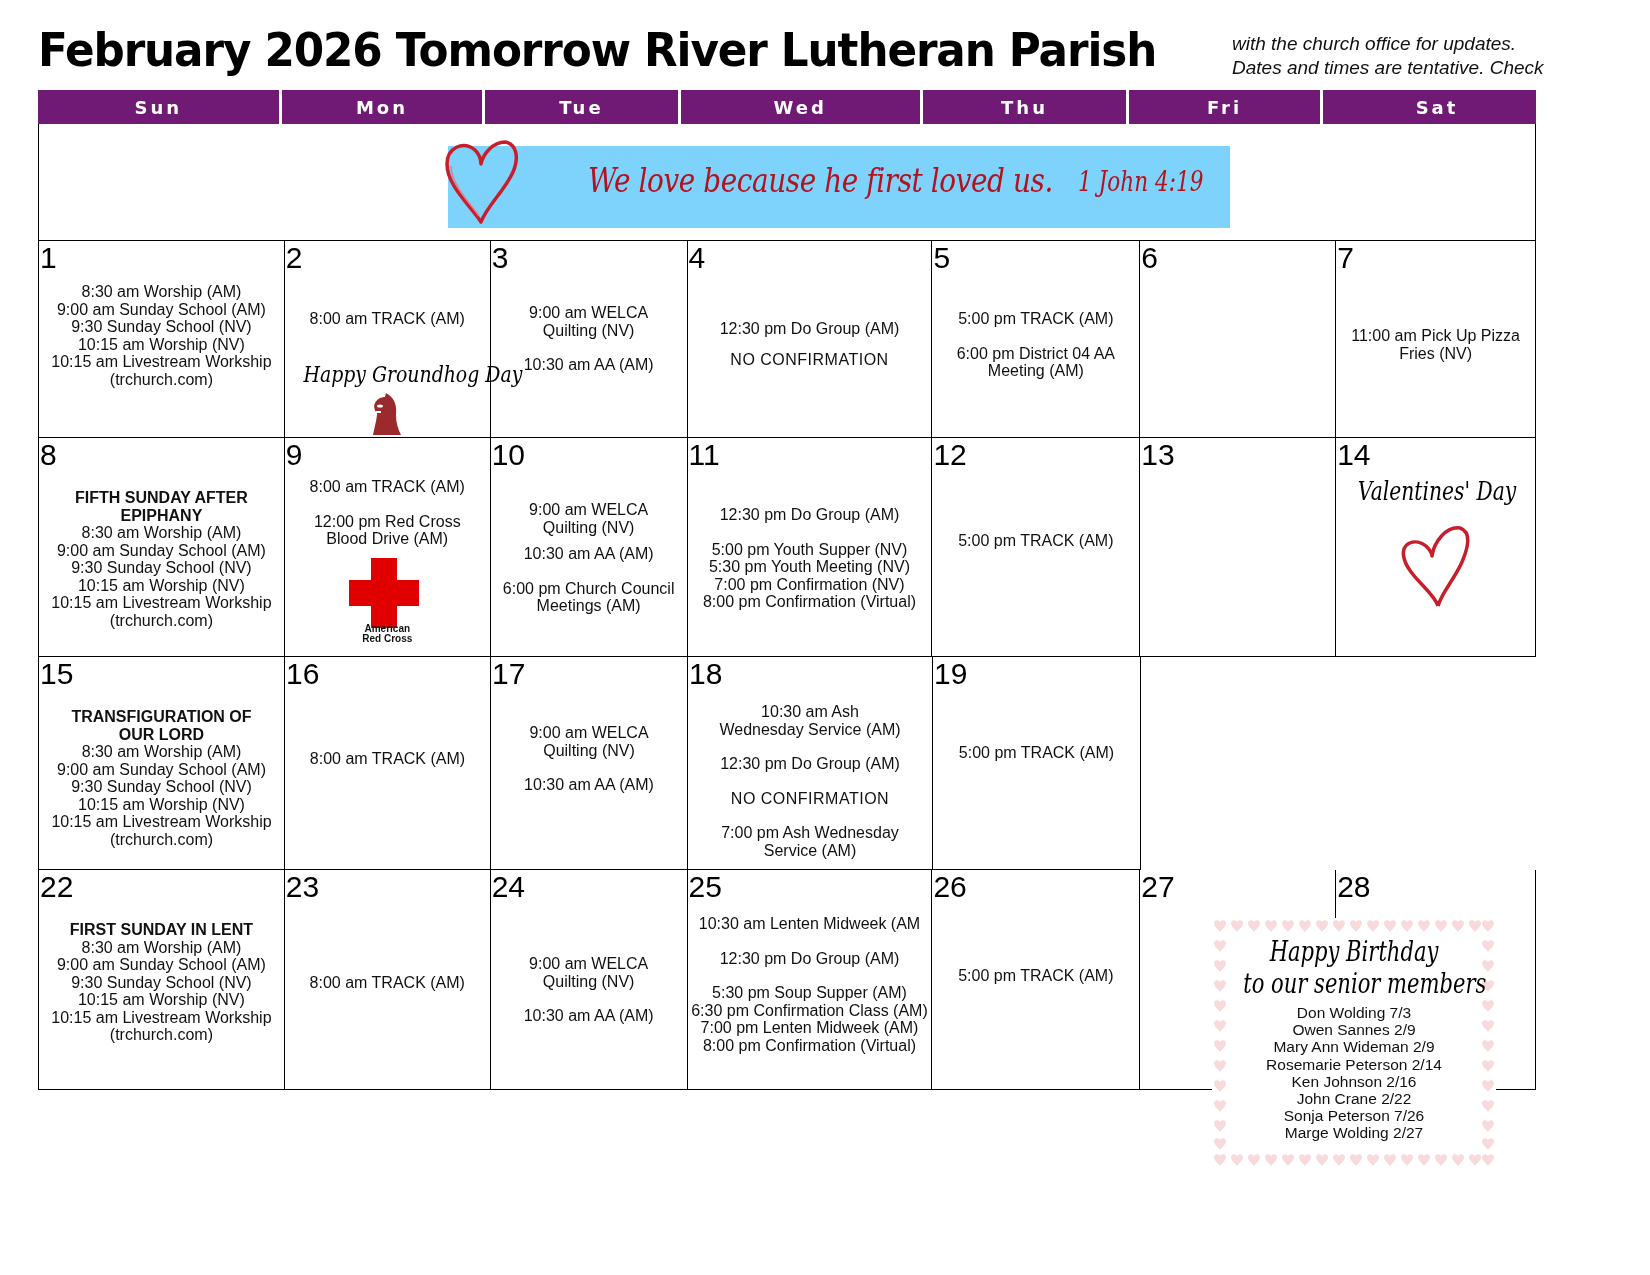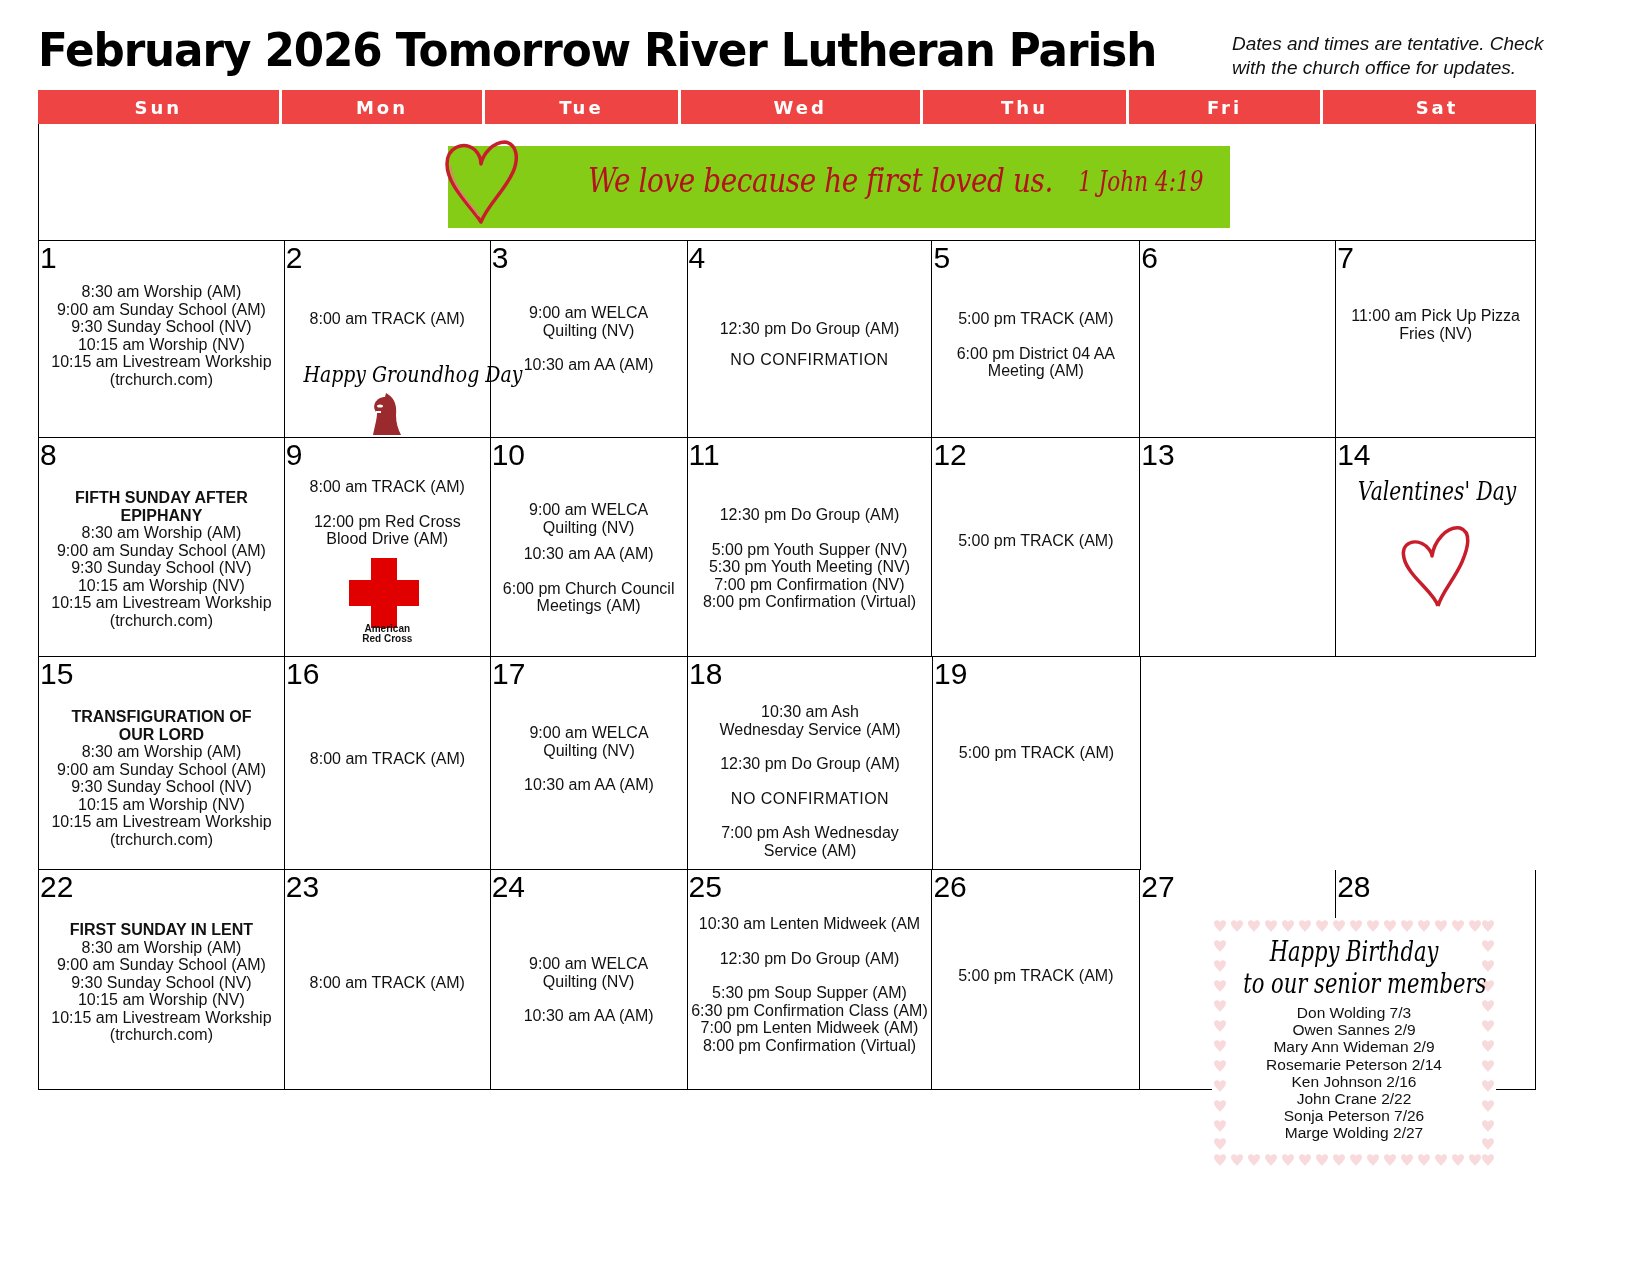--- a/index.html
+++ b/index.html
@@ -13,36 +13,36 @@
     transform: scaleX(0.93); transform-origin: left top;
   }
   .disclaimer {
     position: absolute; left: 1232px; top: 32px; width: 400px;
     font-family: "Liberation Sans", sans-serif; font-style: italic;
     font-size: 19px; line-height: 24px; color: #111;
   }
 
   .dow-bar {
     position: absolute; left: 38px; top: 90px; width: 1498px; height: 34px;
-    background: #ef4444; display: flex;
+    background: #701a75; display: flex;
   }
   .dow {
     color: #fff; font-family: "DejaVu Sans", sans-serif; font-weight: bold;
     font-size: 18px; letter-spacing: 3px; display: flex; align-items: center; justify-content: center;
     border-right: 3px solid #fff; height: 100%;
   }
   .dow:last-child { border-right: none; margin-left: 15px; }
 
   .banner-row {
     position: absolute; left: 38px; top: 124px; width: 1498px; height: 117px;
     border-left: 1.5px solid #000; border-right: 1.5px solid #000;
   }
   .verse-box {
     position: absolute; left: 409px; top: 22px; width: 782px; height: 82px;
-    background: #84cc16;
+    background: #7dd3fc;
     text-decoration: underline;
   }
   .verse-text {
     position: absolute; left: 140px; top: 14px;
     font-family: "DejaVu Serif", serif; font-style: italic;
     font-size: 34px; color: #b3121f; letter-spacing: -0.5px; white-space: nowrap;
     transform: scaleX(0.82); transform-origin: left top;
   }
   .verse-ref {
     position: absolute; left: 630px; top: 20px;
@@ -89,22 +89,22 @@
     line-height: 32px; color: #000; white-space: nowrap;
     transform: scaleX(0.78); transform-origin: center top;
   }
   .bday-list { margin-top: 4px; font-size: 15.5px; line-height: 17.2px; color: #111; }
 </style>
 </head>
 <body>
 
 <div class="title">February 2026 Tomorrow River Lutheran Parish</div>
 <div class="disclaimer">
+  <div>with the church office for updates.</div>
   <div>Dates and times are tentative.  Check</div>
-  <div>with the church office for updates.</div>
 </div>
 
 <div class="dow-bar">
   <div class="dow" style="width:246px">Sun</div>
   <div class="dow" style="width:206px">Mon</div>
   <div class="dow" style="width:197px">Tue</div>
   <div class="dow" style="width:245px">Wed</div>
   <div class="dow" style="width:208px">Thu</div>
   <div class="dow" style="width:196px">Fri</div>
   <div class="dow" style="width:200px">Sat</div>
@@ -168,21 +168,21 @@
         <div>5:00 pm TRACK (AM)</div>
         <div class="gap"></div>
         <div style="padding:0 16px">6:00 pm District 04 AA Meeting (AM)</div>
       </div>
     </div>
     <div class="cell" style="width:196px">
       <div class="day-num">6</div>
     </div>
     <div class="cell" style="width:200px">
       <div class="day-num">7</div>
-      <div class="events" style="top:66px">
+      <div class="events" style="top:86px">
         <div style="padding:0 8px">11:00 am Pick Up Pizza Fries (NV)</div>
       </div>
     </div>
   </div>
 
   <div class="week" style="height:219px">
     <div class="cell" style="width:246px">
       <div class="day-num">8</div>
       <div class="events" style="top:51px">
         <div class="hdr" style="padding:0 28px">FIFTH SUNDAY AFTER EPIPHANY</div>

